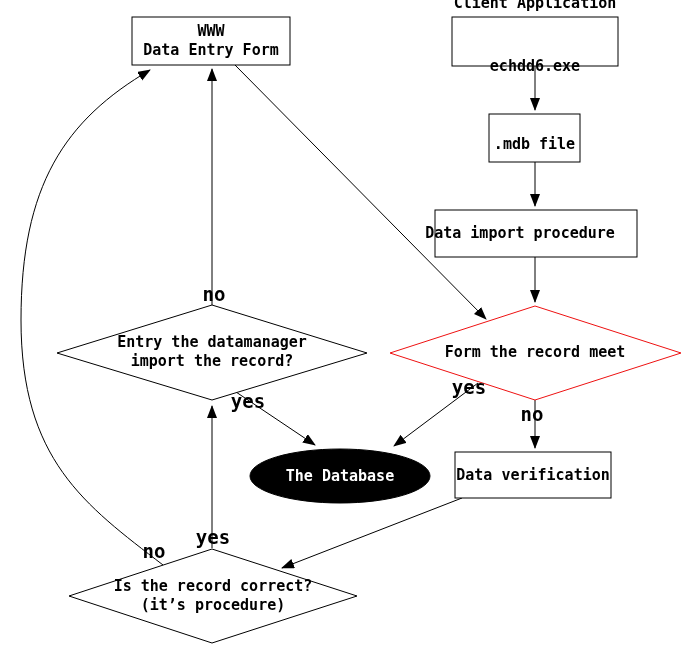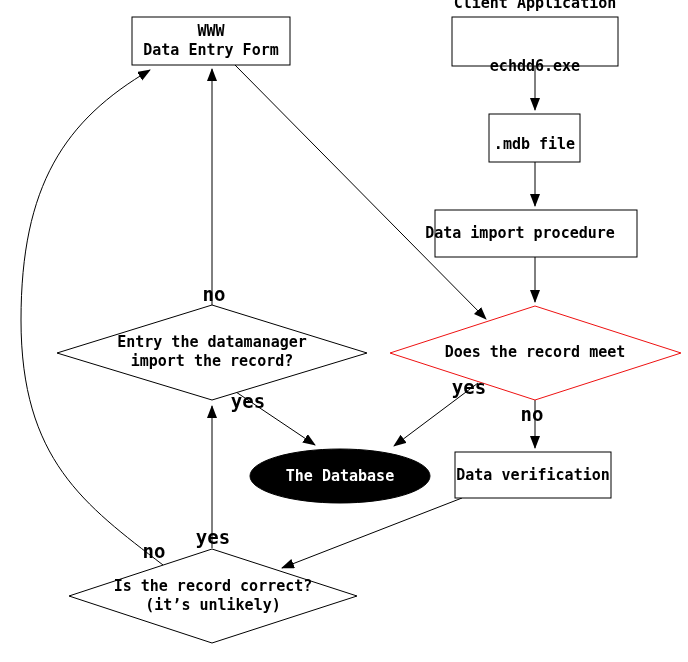--- a/index.html
+++ b/index.html
@@ -86,39 +86,39 @@
 
   <div class="nlabel" style="left:489px; top:114px; width:91px; height:60px;">
     <div>.mdb file</div>
   </div>
 
   <div class="nlabel" style="left:435px; top:210px; width:170px; height:47px;">
     <div>Data import procedure</div>
   </div>
 
   <div class="nlabel centered" style="left:535px; top:352px;">
-    <div>Does the record meet</div>
+    <div>Form the record meet</div>
   </div>
 
   <div class="nlabel centered" style="left:212px; top:352px;">
     <div>Entry the datamanager</div>
     <div>import the record?</div>
   </div>
 
   <div class="nlabel centered database-label" style="left:340px; top:476px;">
     <div>The Database</div>
   </div>
 
   <div class="nlabel" style="left:455px; top:452px; width:156px; height:46px;">
     <div>Data verification</div>
   </div>
 
   <div class="nlabel centered" style="left:213px; top:596px;">
     <div>Is the record correct?</div>
-    <div>(it’s unlikely)</div>
+    <div>(it’s procedure)</div>
   </div>
 
   <div class="edge-label" style="left:214px; top:294px;">no</div>
   <div class="edge-label" style="left:248px; top:401px;">yes</div>
   <div class="edge-label" style="left:469px; top:387px;">yes</div>
   <div class="edge-label" style="left:532px; top:414px;">no</div>
   <div class="edge-label" style="left:213px; top:537px;">yes</div>
   <div class="edge-label" style="left:154px; top:551px;">no</div>
 
 </div>

